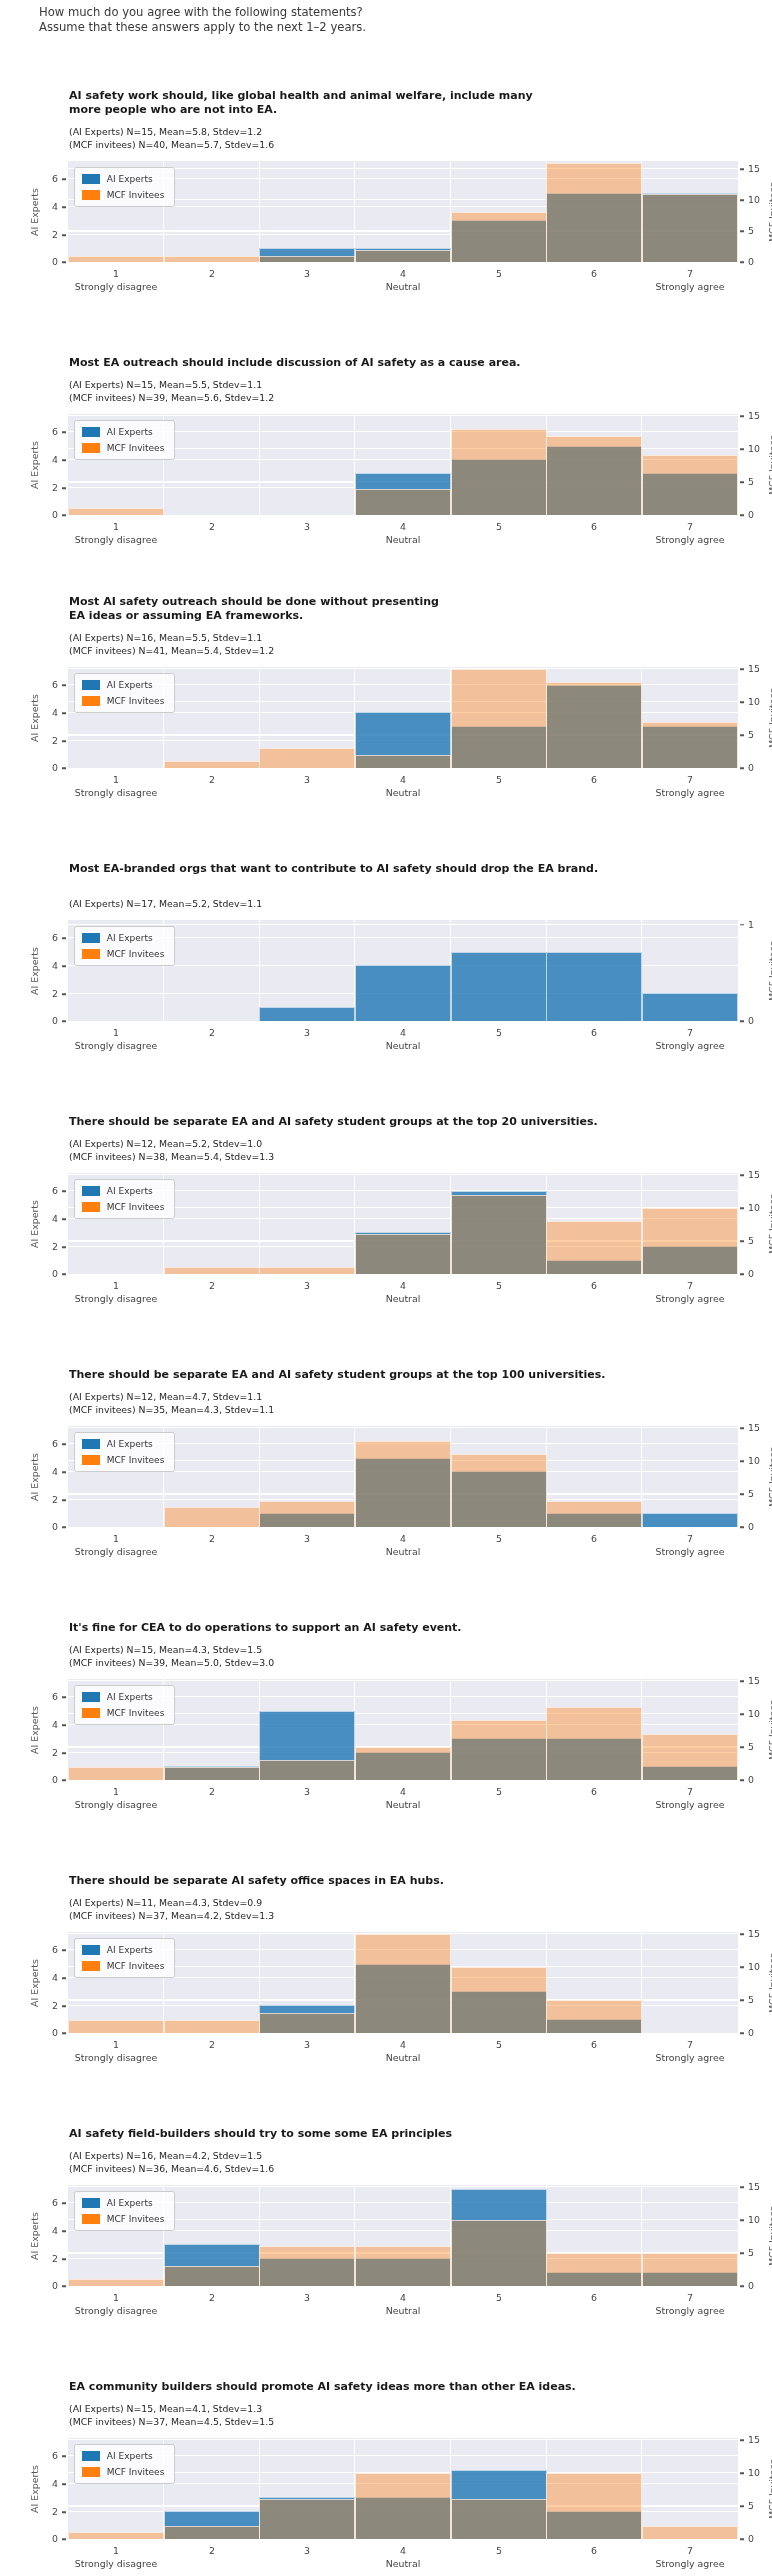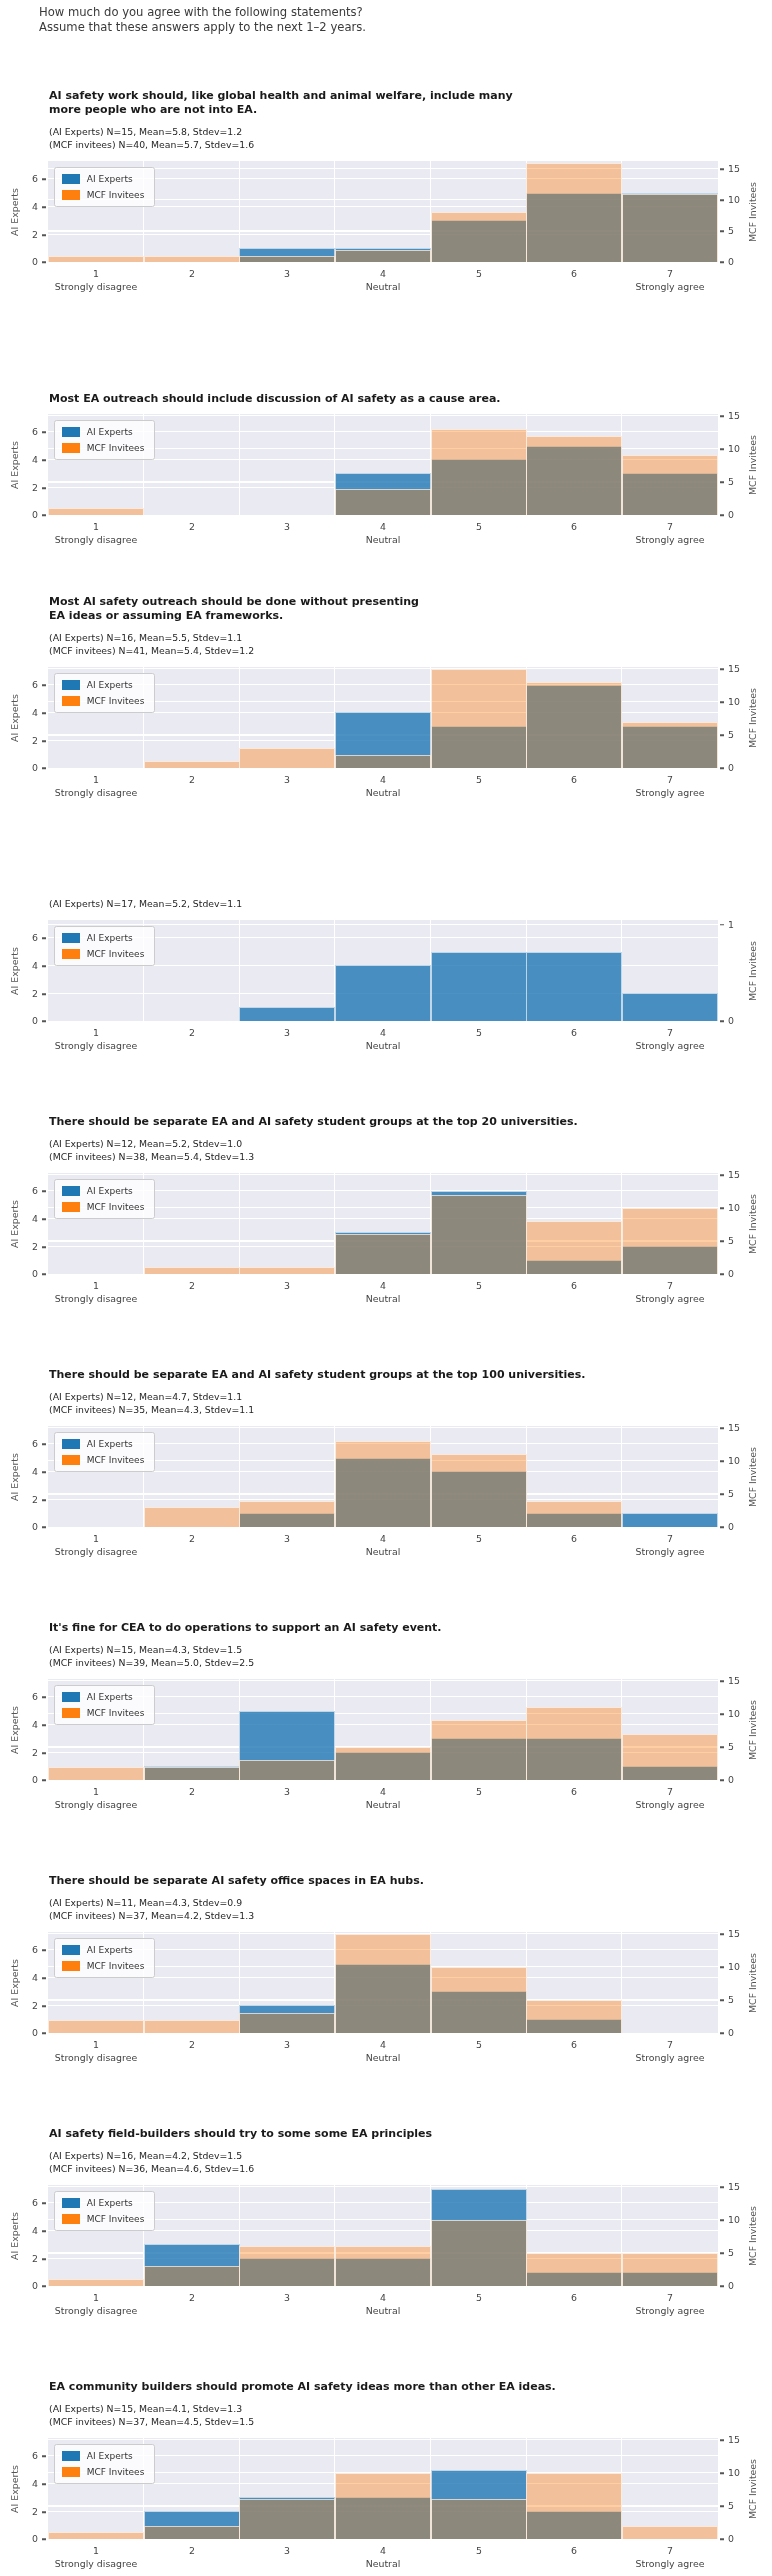--- a/index.html
+++ b/index.html
@@ -1,20 +1,20 @@
 <!DOCTYPE html>
 <html style="font-size:13.7px"><head>
 <meta charset="utf-8">
 <style>
   html,body{margin:0;padding:0;background:#fff;}
   .page{position:relative;width:773px;height:2576px;background:#ffffff;overflow:hidden;
         font-family:"DejaVu Sans",sans-serif;}
   .hdr{position:absolute;left:39px;top:5.2px;font-size:11.6px;line-height:15px;color:#3a3a3a;}
   #charts{position:absolute;left:0;top:48px;width:773px;}
-  .chart{height:253px;display:flex;flex-direction:column;justify-content:flex-end;position:relative;}
+  .chart{height:253px;display:flex;flex-direction:column;justify-content:flex-end;position:relative;padding-left:20px;}
   .ct{margin:0 0 7.7px 49px;font-size:11px;font-weight:bold;color:#1a1a1a;line-height:14px;}
   .cs{margin:0 0 9.4px 49px;font-size:9.3px;color:#262626;line-height:13.3px;min-height:27px;
       display:flex;flex-direction:column;justify-content:flex-end;}
   .prow{position:relative;height:101px;}
   .plot{position:absolute;left:48px;top:0;width:670px;height:101px;background:#eaeaf2;}
   .gridh{position:absolute;left:0;right:0;height:1.2px;background:#ffffff;z-index:1;}
   .gridv{position:absolute;top:0;bottom:0;width:1.2px;background:#ffffff;z-index:1;}
   .bar{position:absolute;bottom:0;box-sizing:border-box;border:0.9px solid rgba(255,255,255,0.65);border-bottom:none;}
   .bar.ai{background:rgba(31,119,180,0.80);z-index:2;}
   .bar.mcf{background:rgba(255,127,14,0.38);z-index:3;}
@@ -131,20 +131,24 @@
           <div class="xnum" style="left: 670px;">
             <div>7</div>
             <div>Strongly agree</div>
           </div>
         </div>
       </div>
       <div class="chart">
         <div class="ct">
           <div>Most EA outreach should include discussion of AI safety as a cause area.</div>
         </div>
+        <div class="cs">
+          <div>(AI Experts) N=15, Mean=5.5, Stdev=1.1</div>
+          <div>(MCF invitees) N=39, Mean=5.6, Stdev=1.2</div>
+        </div>
         <div class="prow">
           <span class="ylab" style="left: 13.7px;">AI Experts</span>
           <span class="ylab" style="left: 752px;">MCF Invitees</span>
           <div class="plot">
             <div class="gridv" style="left: 95px;"></div>
             <div class="gridv" style="left: 191px;"></div>
             <div class="gridv" style="left: 286px;"></div>
             <div class="gridv" style="left: 382px;"></div>
             <div class="gridv" style="left: 478px;"></div>
             <div class="gridv" style="left: 573px;"></div>
@@ -302,20 +306,23 @@
           <div class="xnum" style="left: 574px;">
             <div>6</div>
           </div>
           <div class="xnum" style="left: 670px;">
             <div>7</div>
             <div>Strongly agree</div>
           </div>
         </div>
       </div>
       <div class="chart">
+        <div class="ct">
+          <div>Most EA-branded orgs that want to contribute to AI safety should drop the EA brand.</div>
+        </div>
         <div class="cs">
           <div>(AI Experts) N=17, Mean=5.2, Stdev=1.1</div>
         </div>
         <div class="prow">
           <span class="ylab" style="left: 13.7px;">AI Experts</span>
           <span class="ylab" style="left: 752px;">MCF Invitees</span>
           <div class="plot">
             <div class="gridv" style="left: 95px;"></div>
             <div class="gridv" style="left: 191px;"></div>
             <div class="gridv" style="left: 286px;"></div>
@@ -559,21 +566,21 @@
             <div>Strongly agree</div>
           </div>
         </div>
       </div>
       <div class="chart">
         <div class="ct">
           <div>It's fine for CEA to do operations to support an AI safety event.</div>
         </div>
         <div class="cs">
           <div>(AI Experts) N=15, Mean=4.3, Stdev=1.5</div>
-          <div>(MCF invitees) N=39, Mean=5.0, Stdev=2.5</div>
+          <div>(MCF invitees) N=39, Mean=5.0, Stdev=3.0</div>
         </div>
         <div class="prow">
           <span class="ylab" style="left: 13.7px;">AI Experts</span>
           <span class="ylab" style="left: 752px;">MCF Invitees</span>
           <div class="plot">
             <div class="gridv" style="left: 95px;"></div>
             <div class="gridv" style="left: 191px;"></div>
             <div class="gridv" style="left: 286px;"></div>
             <div class="gridv" style="left: 382px;"></div>
             <div class="gridv" style="left: 478px;"></div>

